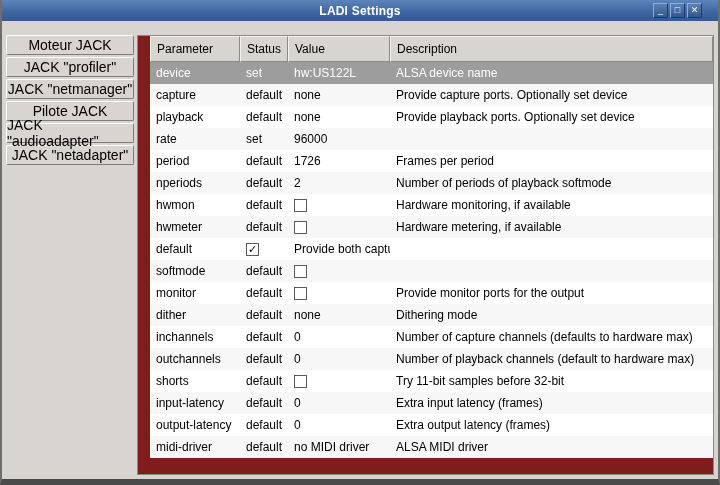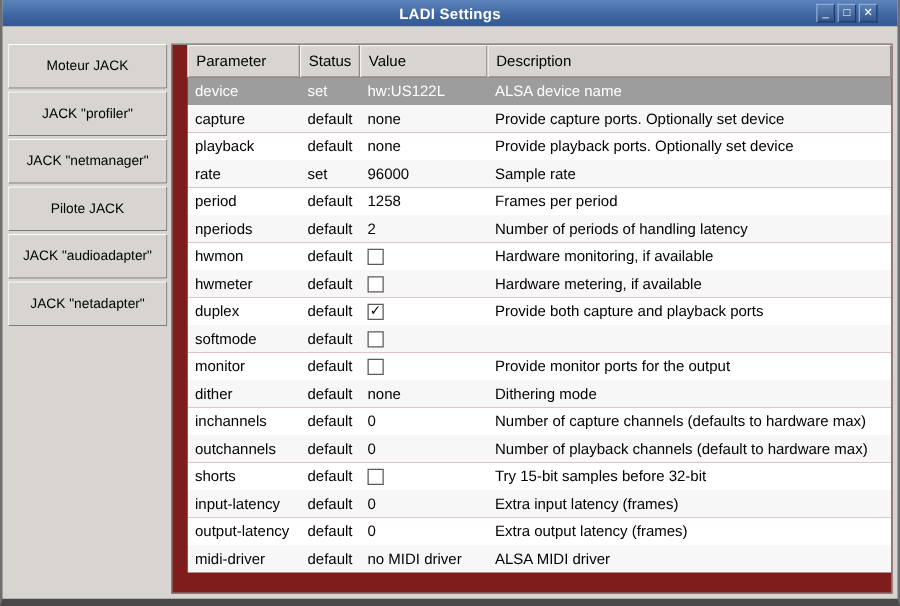--- a/index.html
+++ b/index.html
@@ -46,27 +46,27 @@
   .content {
     flex: 1;
     display: flex;
     padding: 14px 4px 4px 4px;
     align-items: flex-start;
     overflow: hidden;
   }
   
   .sidebar { width: 128px; flex: 0 0 128px; margin-right: 3px; }
   .side-btn {
-    height: 36px; margin-bottom: 2px;
+    height: 20px; margin-bottom: 2px;
     background: #d8d4cf;
     border: 1px solid;
     border-color: #ffffff #7c7c7c #7c7c7c #ffffff;
     border-radius: 2px;
     display: flex; align-items: center; justify-content: center;
-    font-size: 11px; color: #000;
+    font-size: 14px; color: #000;
     cursor: default;
   }
   
   .table-frame {
     flex: 1;
     background: #7f1d1d;
     border: 1px solid #8a8a8a;
     display: flex; flex-direction: column;
     align-self: stretch;
     max-height: 452px;
@@ -161,52 +161,50 @@
           <div class="trow">
             <div class="td param">playback</div>
             <div class="td status">default</div>
             <div class="td value">none</div>
             <div class="td desc">Provide playback ports.  Optionally set device</div>
           </div>
           <div class="trow">
             <div class="td param">rate</div>
             <div class="td status">set</div>
             <div class="td value">96000</div>
-            <div class="td desc">Sample rate</div>
           </div>
           <div class="trow">
             <div class="td param">period</div>
             <div class="td status">default</div>
-            <div class="td value">1258</div>
+            <div class="td value">1726</div>
             <div class="td desc">Frames per period</div>
           </div>
           <div class="trow">
             <div class="td param">nperiods</div>
             <div class="td status">default</div>
             <div class="td value">2</div>
-            <div class="td desc">Number of periods of handling latency</div>
+            <div class="td desc">Number of periods of playback softmode</div>
           </div>
           <div class="trow">
             <div class="td param">hwmon</div>
             <div class="td status">default</div>
             <div class="td value">
               <span class="cb"></span>
             </div>
             <div class="td desc">Hardware monitoring, if available</div>
           </div>
           <div class="trow">
             <div class="td param">hwmeter</div>
             <div class="td status">default</div>
             <div class="td value">
               <span class="cb"></span>
             </div>
             <div class="td desc">Hardware metering, if available</div>
           </div>
           <div class="trow">
-            <div class="td param">duplex</div>
             <div class="td status">default</div>
             <div class="td value">
               <span class="cb">✓</span>
             </div>
             <div class="td desc">Provide both capture and playback ports</div>
           </div>
           <div class="trow">
             <div class="td param">softmode</div>
             <div class="td status">default</div>
             <div class="td value">
@@ -238,21 +236,21 @@
             <div class="td status">default</div>
             <div class="td value">0</div>
             <div class="td desc">Number of playback channels (default to hardware max)</div>
           </div>
           <div class="trow">
             <div class="td param">shorts</div>
             <div class="td status">default</div>
             <div class="td value">
               <span class="cb"></span>
             </div>
-            <div class="td desc">Try 15-bit samples before 32-bit</div>
+            <div class="td desc">Try 11-bit samples before 32-bit</div>
           </div>
           <div class="trow">
             <div class="td param">input-latency</div>
             <div class="td status">default</div>
             <div class="td value">0</div>
             <div class="td desc">Extra input latency (frames)</div>
           </div>
           <div class="trow">
             <div class="td param">output-latency</div>
             <div class="td status">default</div>

